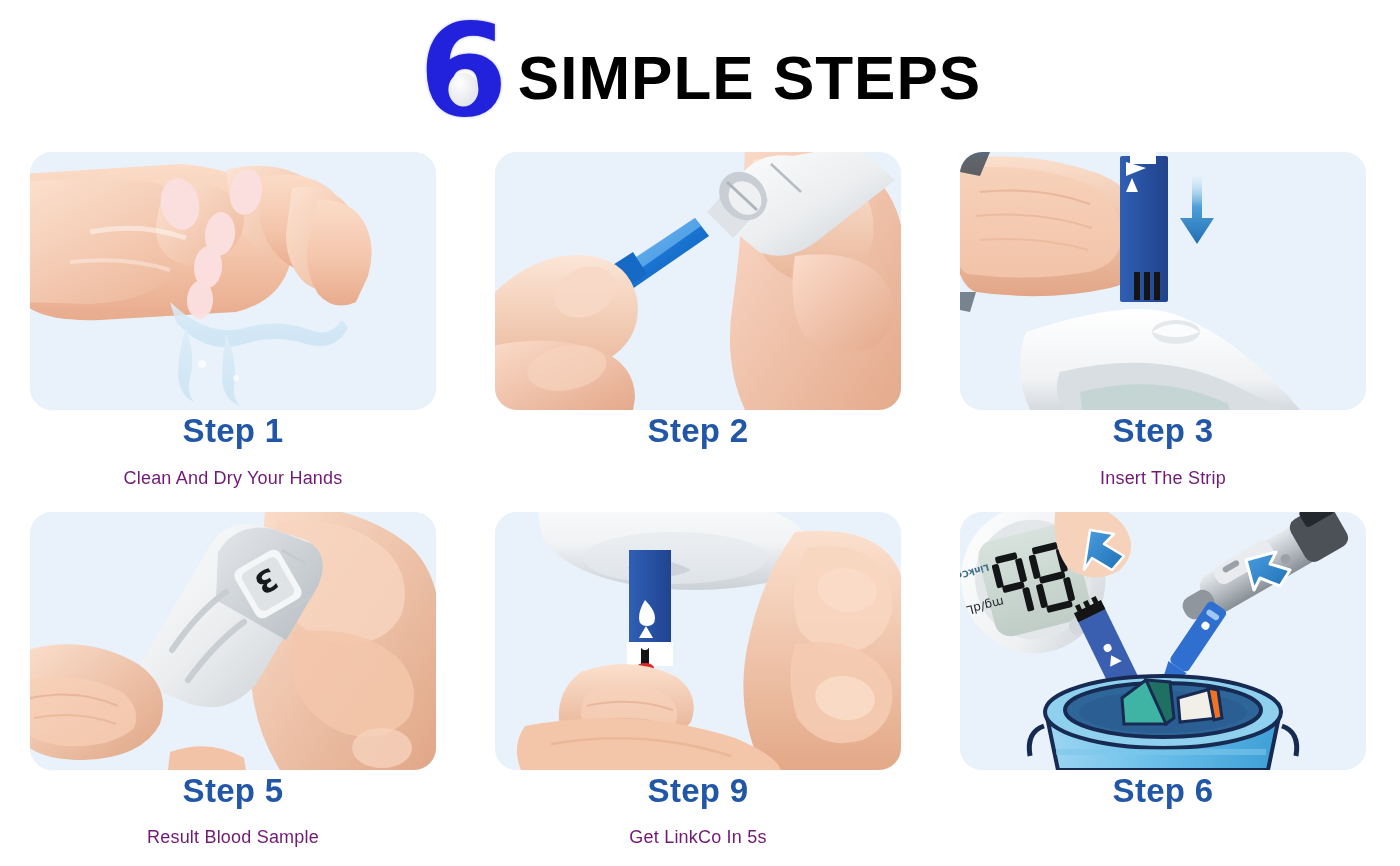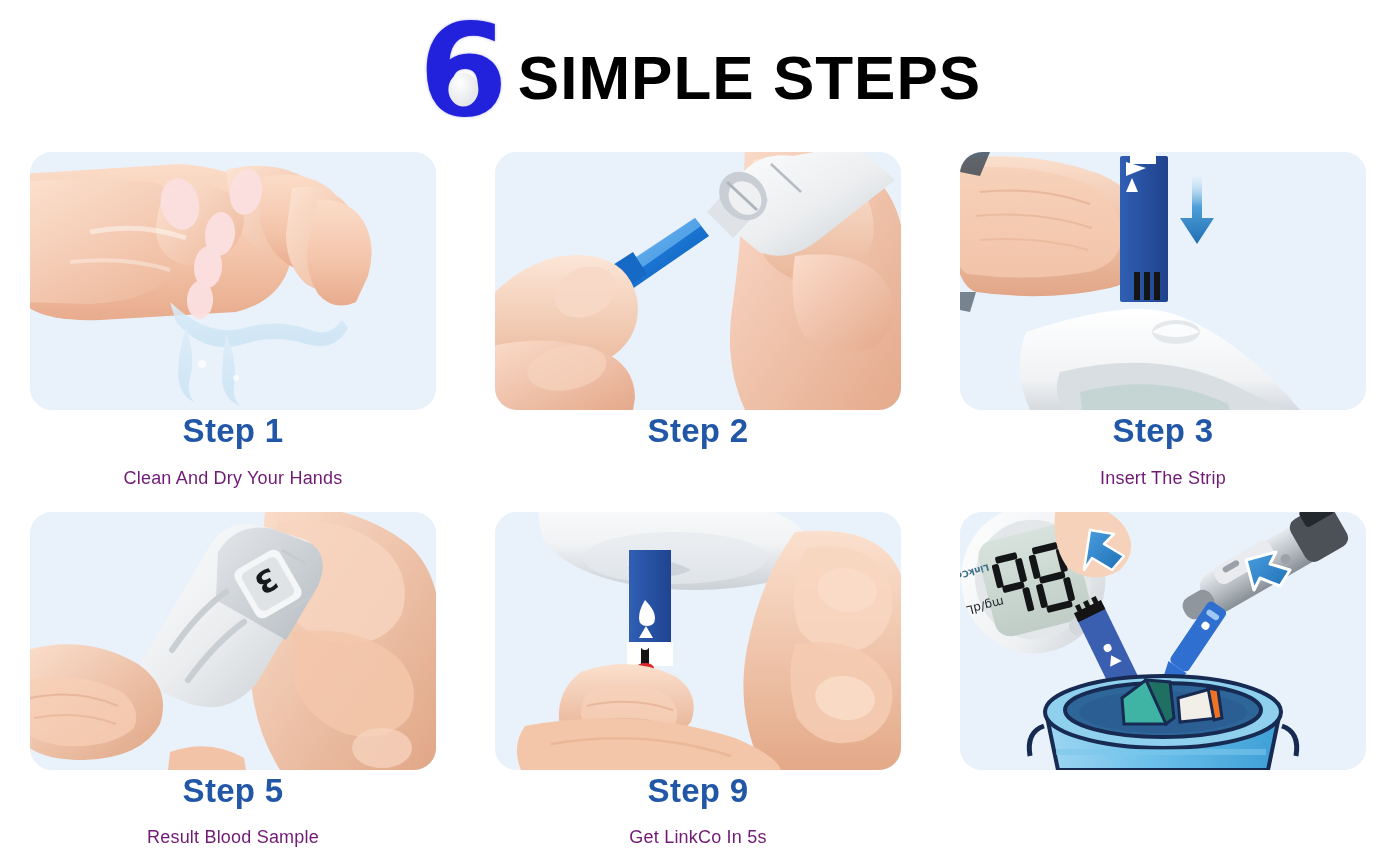--- a/index.html
+++ b/index.html
@@ -463,17 +463,18 @@
               <path d="M248 176 L258 178 L262 206 L254 208 Z" fill="#ef7324" stroke="#162a52" stroke-width="3"></path>
 
               <path d="M84 214 Q66 220 70 244" stroke="#162a52" stroke-width="5" fill="none"></path>
               <path d="M322 214 Q340 220 336 244" stroke="#162a52" stroke-width="5" fill="none"></path>
               <path d="M96 240 L306 240" stroke="#7cc8ec" stroke-width="6" opacity=".6"></path>
             </g>
           </svg>
         </div>
       </div>
       <div class="caption">
+        <div class="step-title">Step 6</div>
       </div>
     </div>
 
   </div>
 </div>
 
 </body></html>

